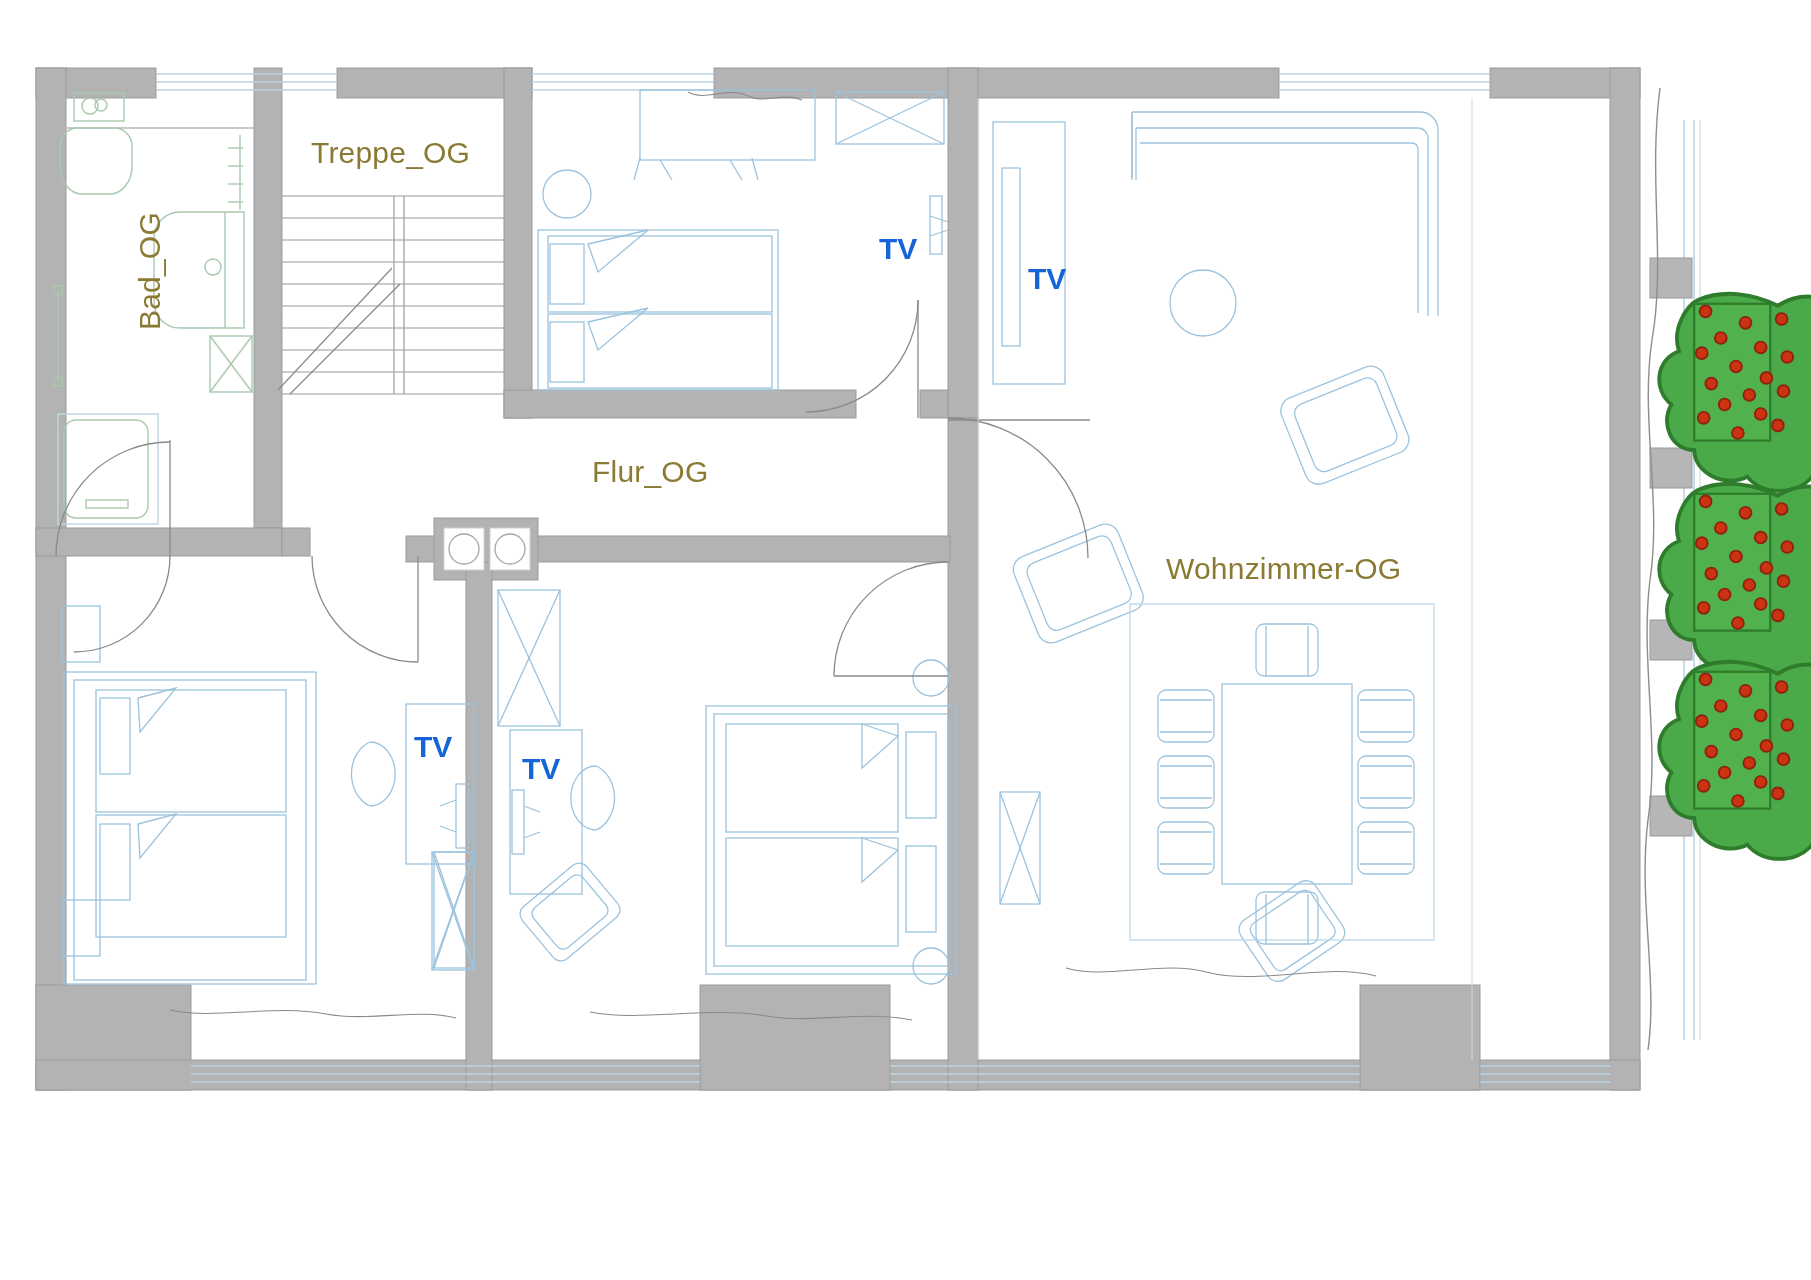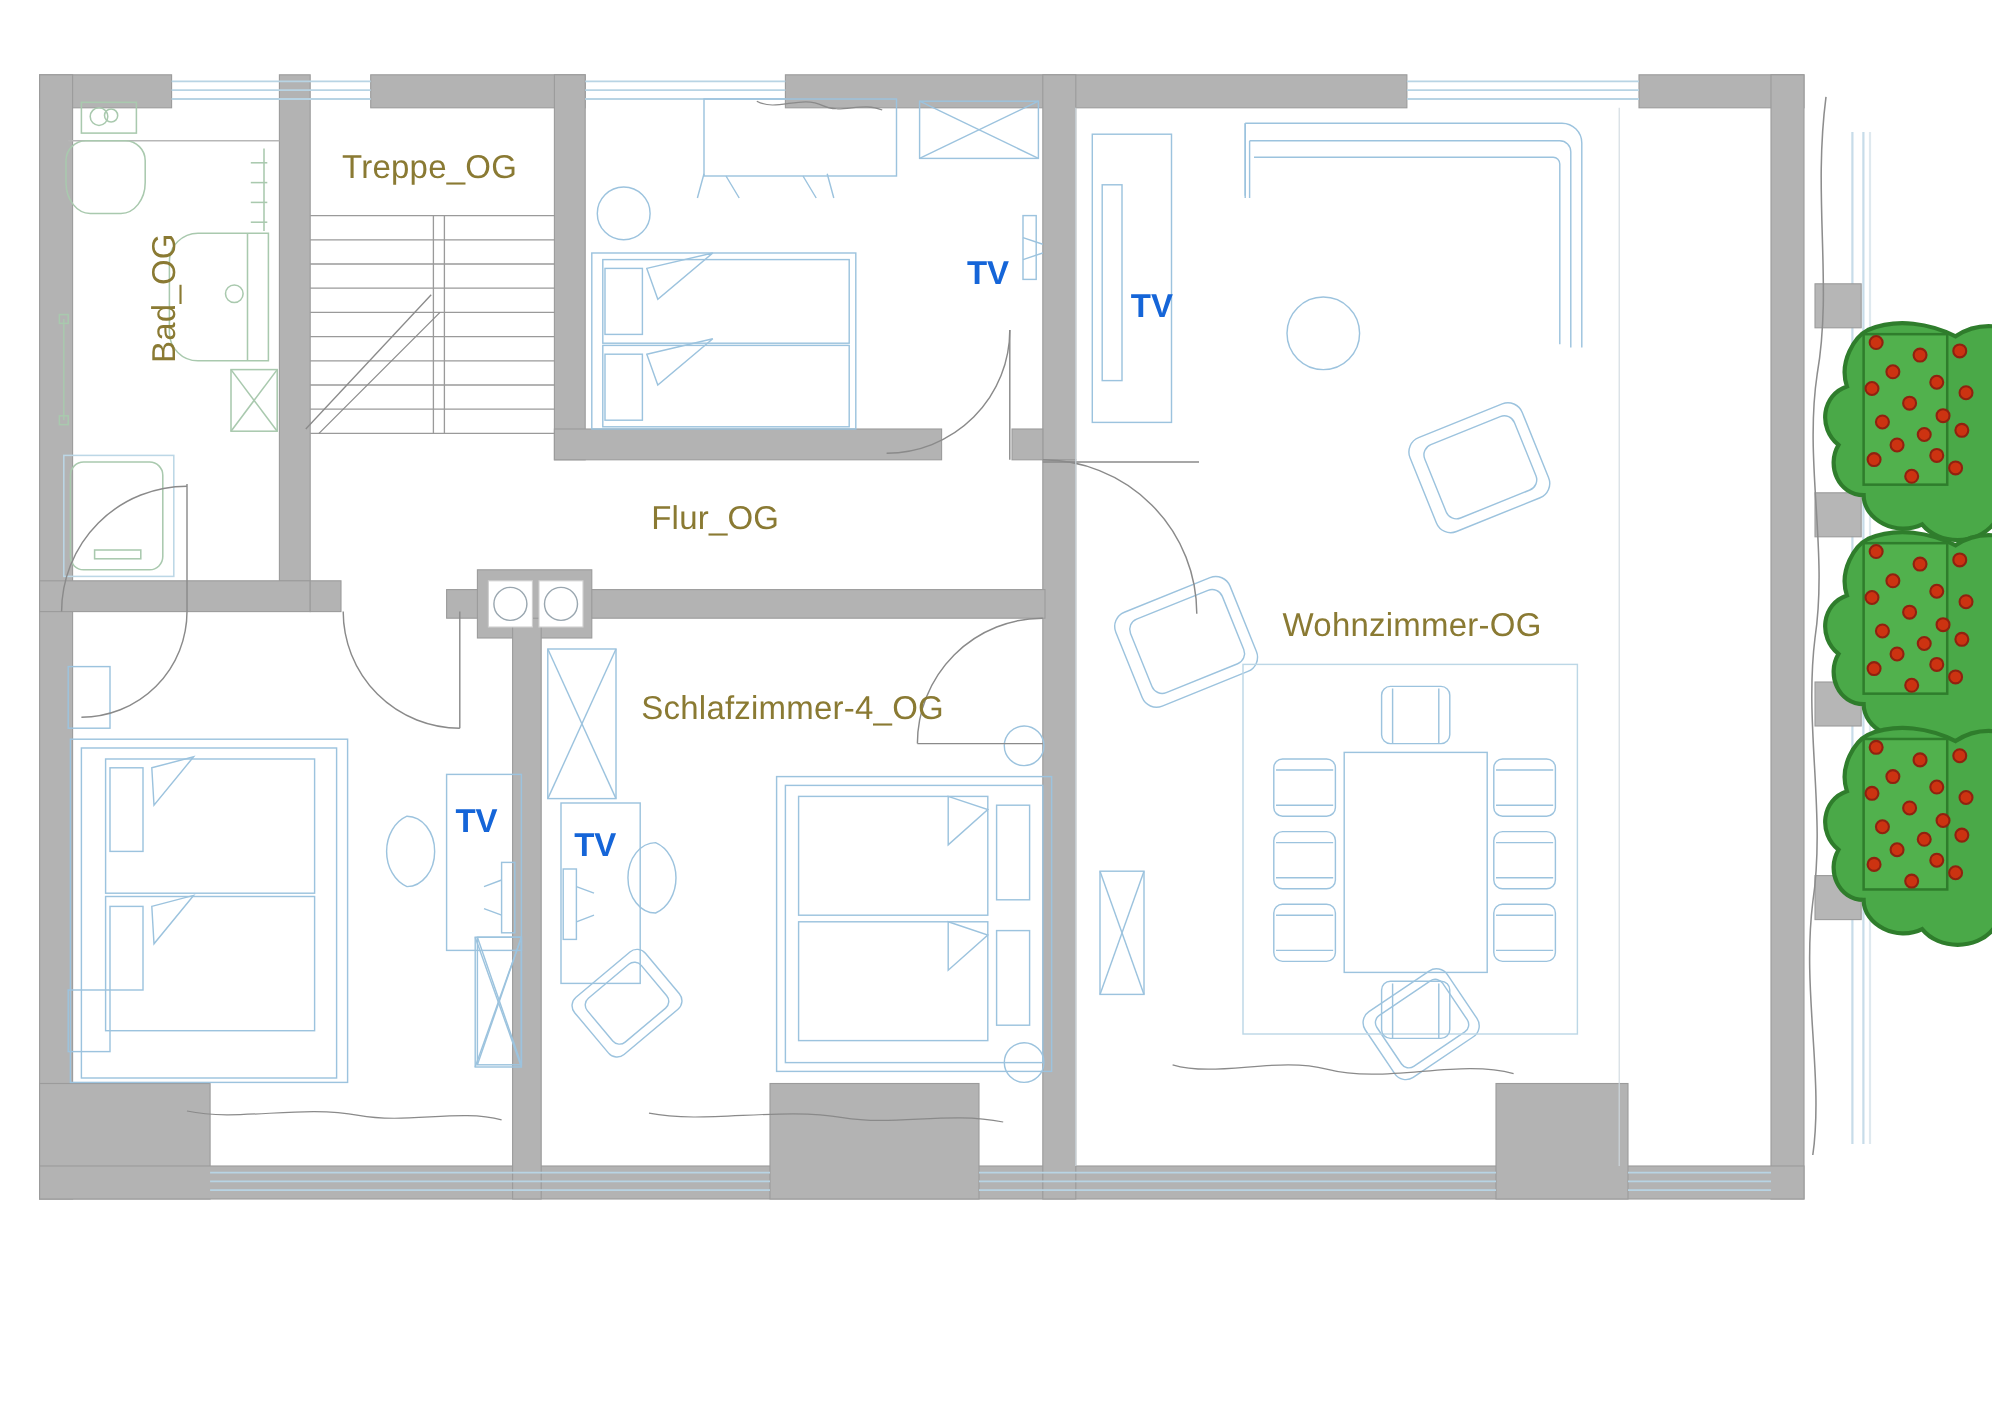--- a/index.html
+++ b/index.html
@@ -427,20 +427,19 @@
   <g stroke="#cfd9df" stroke-width="1" fill="none">
     <line x1="978" y1="98" x2="978" y2="1060"></line>
     <line x1="1472" y1="98" x2="1472" y2="1060"></line>
   </g>
 </svg>
 
 <div class="roomlabel vert" style="left:133px;top:330px;">Bad_OG</div>
 <div class="roomlabel" style="left:311px;top:136px;text-align:right;">Treppe_OG</div>
 <div class="roomlabel" style="left:1166px;top:536px;margin-top:16px;">Wohnzimmer-OG</div>
 <div class="roomlabel" style="left:592px;top:455px;">Flur_OG</div>
-<div class="roomlabel" style="left:583px;top:628px;">Schlafzimmer-4_OG</div>
 
 <div class="tvlabel" style="left:879px;top:232px;">TV</div>
 <div class="tvlabel" style="left:1028px;top:262px;">TV</div>
 <div class="tvlabel" style="left:414px;top:730px;">TV</div>
 <div class="tvlabel" style="left:522px;top:752px;">TV</div>
 
 </div>
 
 </body></html>

